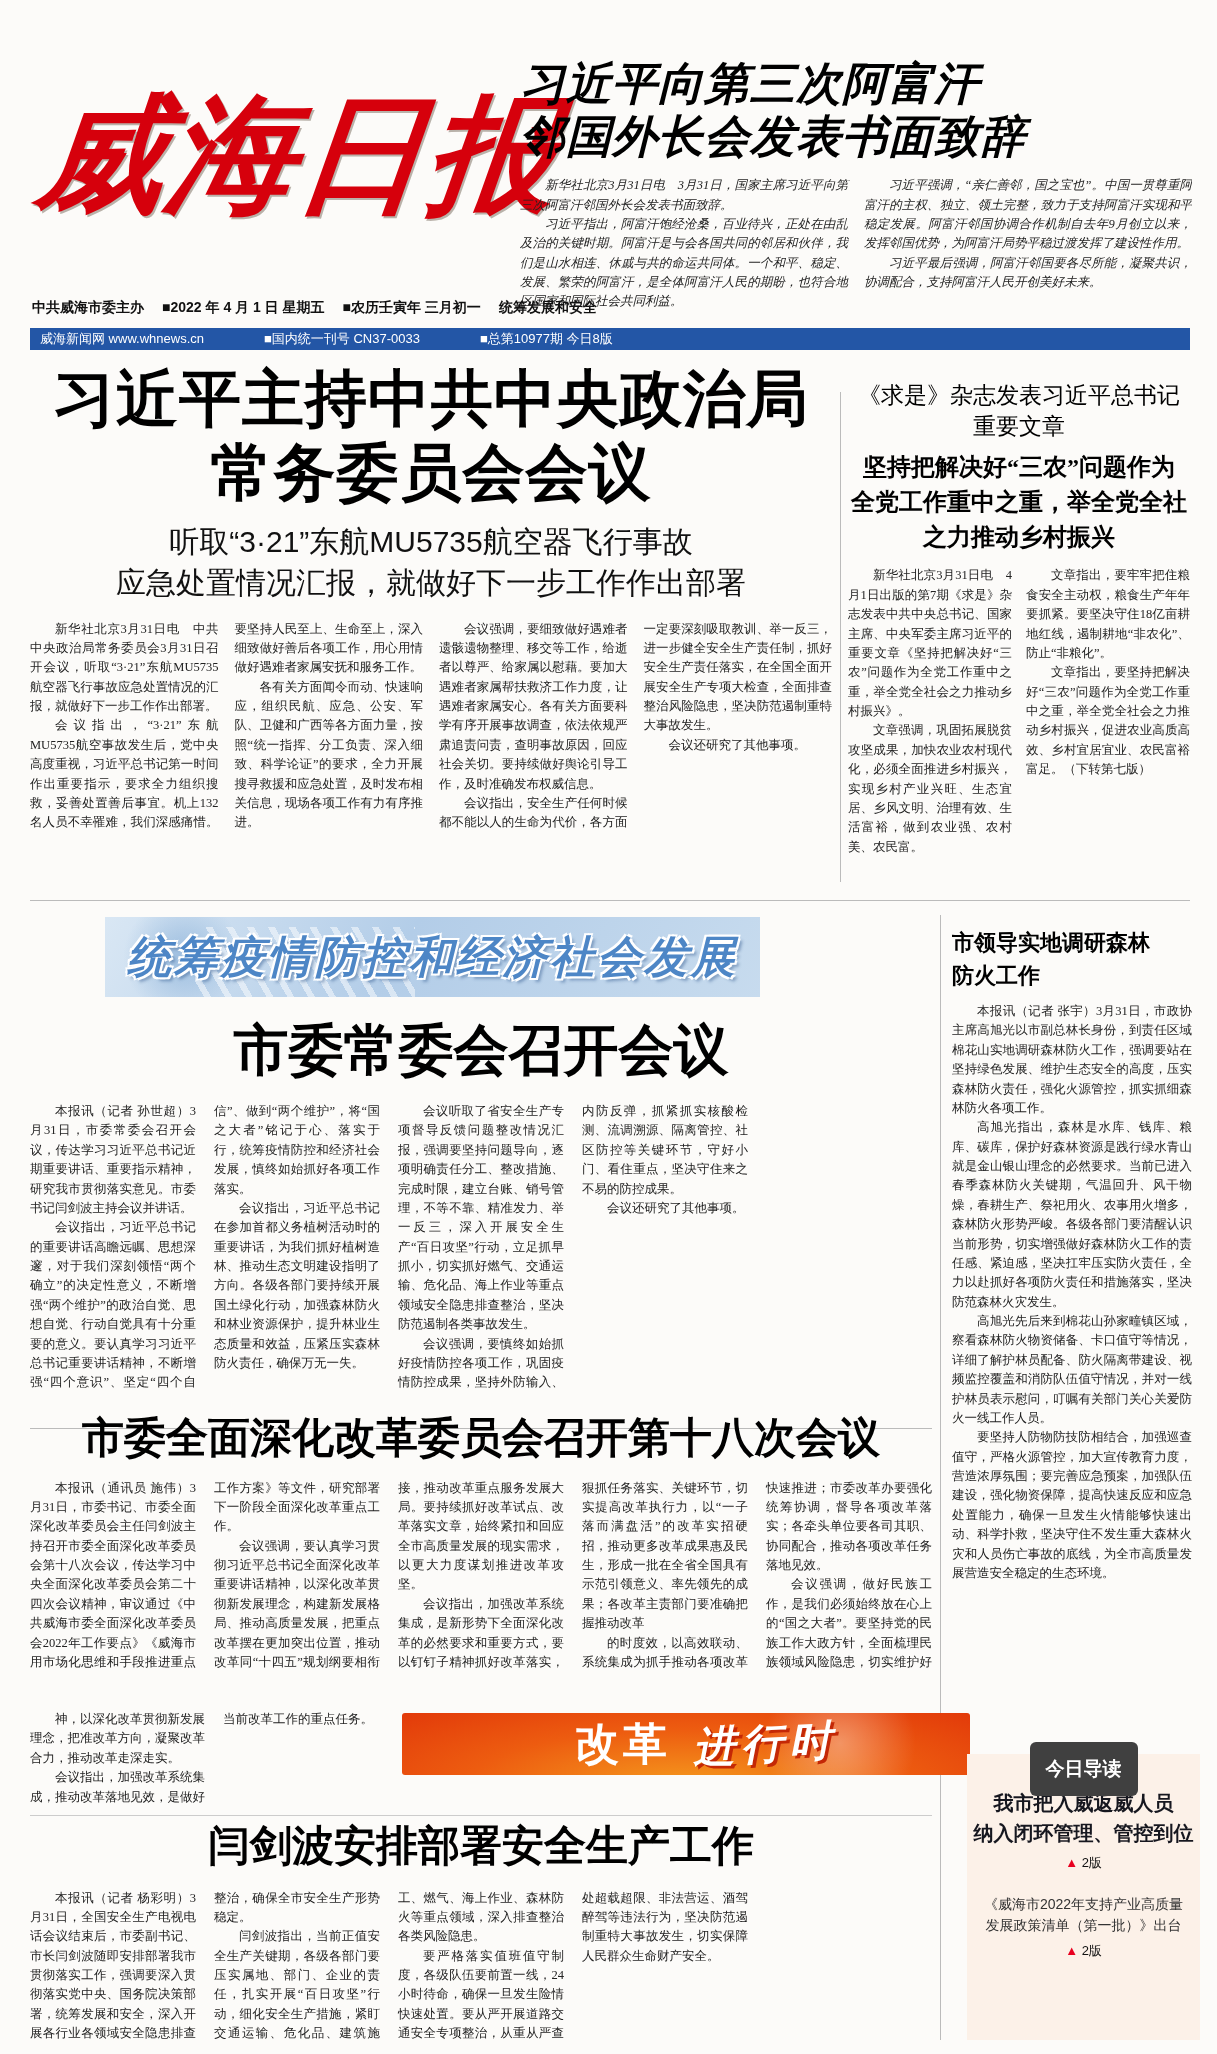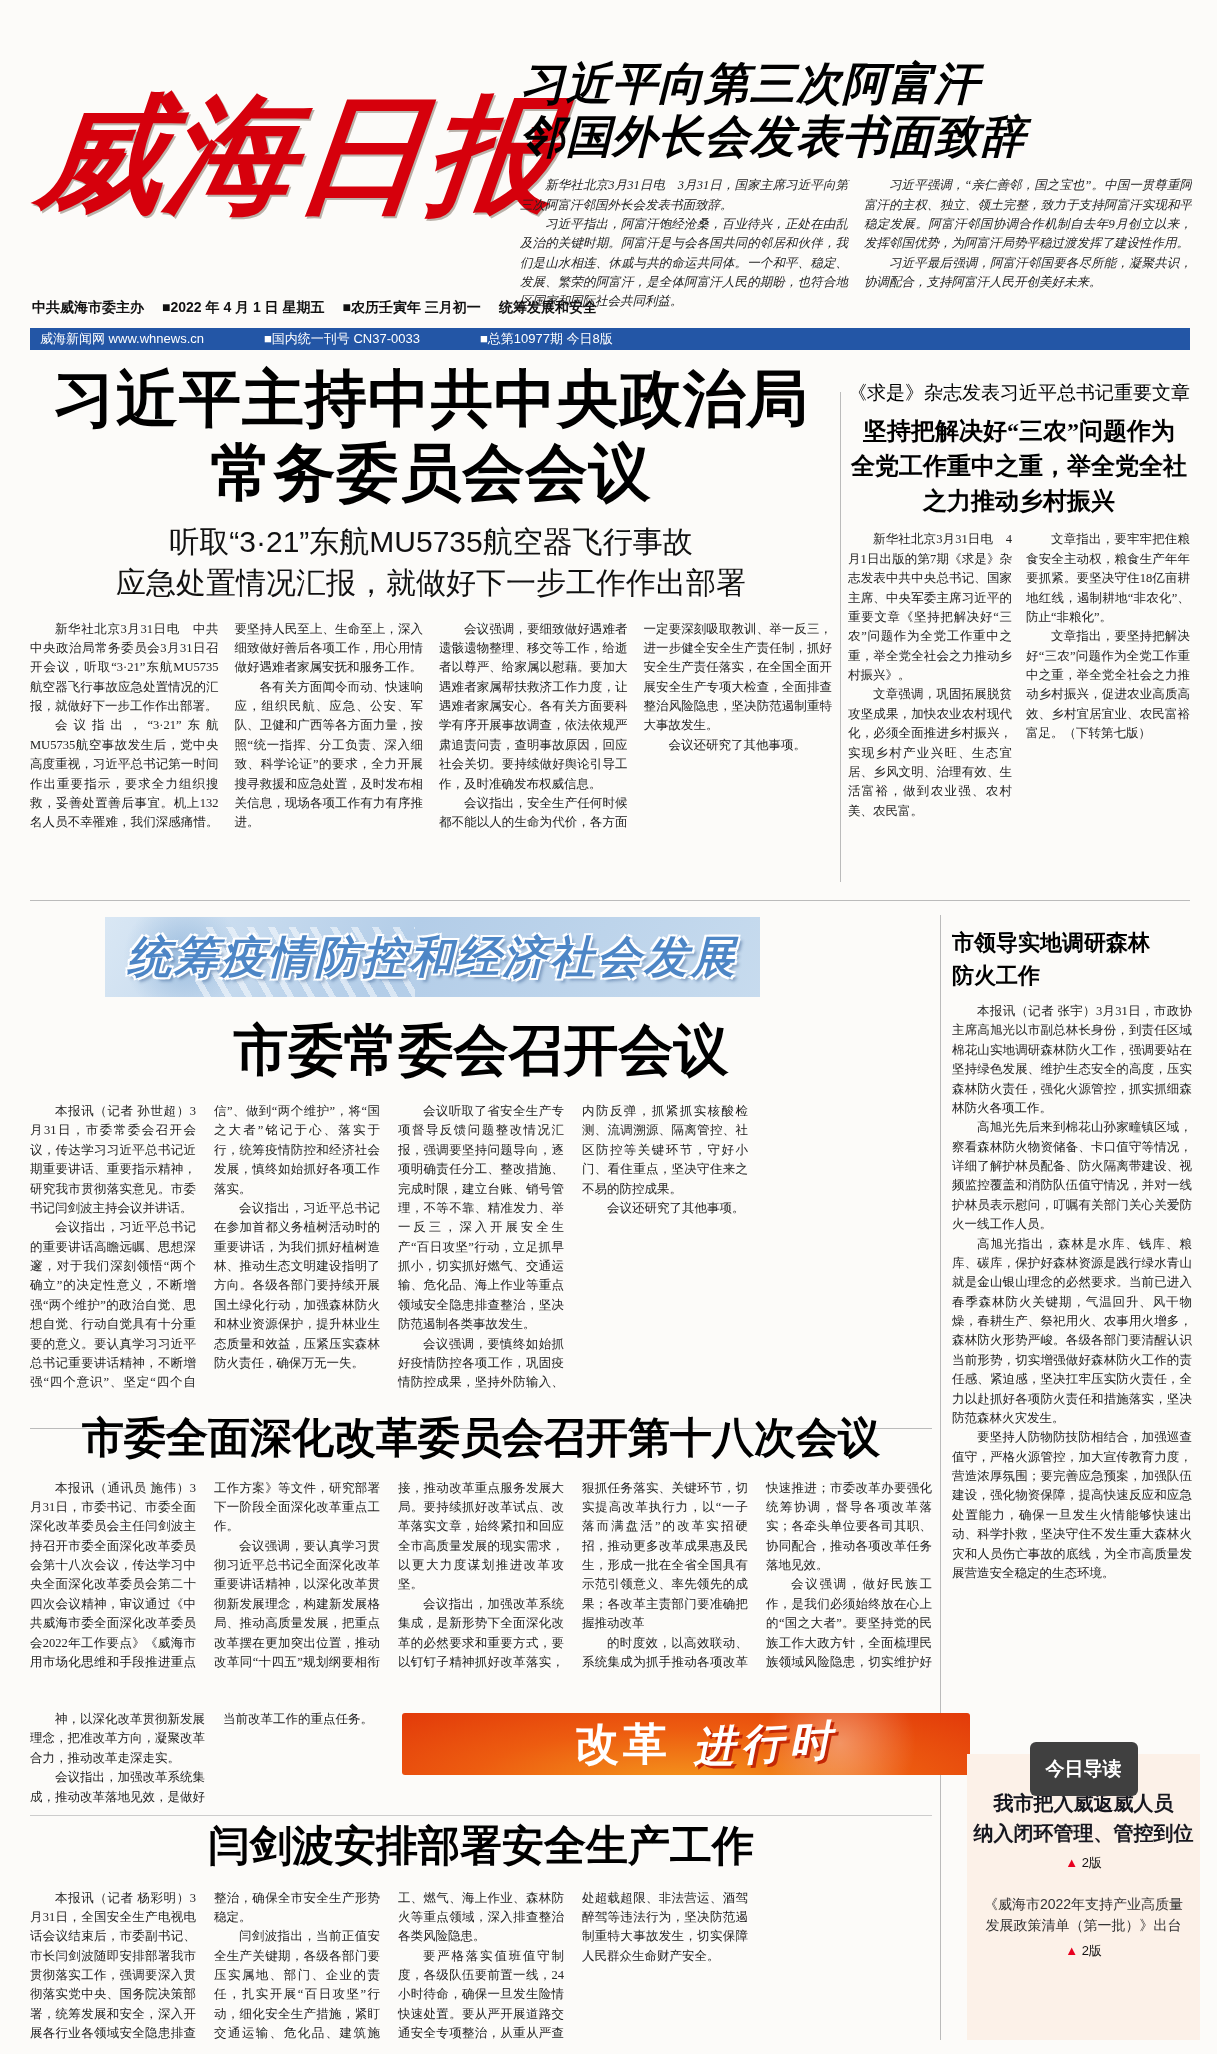--- a/index.html
+++ b/index.html
@@ -24,21 +24,21 @@
     font-size:13px;line-height:22px;display:flex;gap:60px;padding-left:10px;box-sizing:border-box;white-space:nowrap;}
   
   #lead{left:30px;top:362px;width:802px;}
   .h-center{text-align:center;font-weight:900;color:#000;}
   #lead-h1{font-size:62px;line-height:1.2;letter-spacing:1px;}
   #lead-sub{font-size:30px;line-height:1.38;font-weight:500;text-align:center;color:#111;margin-top:10px;
     font-family:"Liberation Sans","DejaVu Sans",sans-serif;}
   #lead-body{margin-top:16px;height:232px;column-count:4;column-gap:16px;}
   
   #qiushi{left:848px;top:380px;width:342px;}
-  #qiushi-kicker{font-size:19px;text-align:center;color:#000;}
+  #qiushi-kicker{font-size:23px;text-align:center;color:#000;}
   #qiushi-h{font-size:24px;font-weight:900;line-height:1.45;text-align:center;margin-top:8px;color:#000;}
   #qiushi-body{margin-top:12px;height:326px;column-count:2;column-gap:14px;}
   .vline{width:1px;background:#bbb;}
   .hline{height:1px;background:#bbb;}
   
   #banner1{left:105px;top:917px;width:655px;height:80px;background:linear-gradient(120deg,#d9e7f4 0%,#b3cde8 45%,#c7dbee 100%);
     display:flex;align-items:center;justify-content:center;overflow:hidden;}
   #banner1 .deco1{position:absolute;left:18px;top:-20px;width:120px;height:120px;border-radius:50%;
     background:radial-gradient(circle,#8fb4da 0%,rgba(143,180,218,0) 70%);opacity:.8;}
   #banner1 .deco2{position:absolute;left:90px;top:10px;width:220px;height:90px;
@@ -176,22 +176,22 @@
 
   <div class="abs vline" style="left:940px;top:915px;height:1125px;"></div>
 
   <div class="abs" id="forest">
     <div id="forest-h" class="serif">
       <div>市领导实地调研森林</div>
       <div>防火工作</div>
     </div>
     <div id="forest-body" class="bodycols serif">
         <p class="para">本报讯（记者 张宇）3月31日，市政协主席高旭光以市副总林长身份，到责任区域棉花山实地调研森林防火工作，强调要站在坚持绿色发展、维护生态安全的高度，压实森林防火责任，强化火源管控，抓实抓细森林防火各项工作。</p>
+        <p class="para">高旭光指出，森林是水库、钱库、粮库、碳库，保护好森林资源是践行绿水青山就是金山银山理念的必然要求。当前已进入春季森林防火关键期，气温回升、风干物燥，春耕生产、祭祀用火、农事用火增多，森林防火形势严峻。各级各部门要清醒认识当前形势，切实增强做好森林防火工作的责任感、紧迫感，坚决扛牢压实防火责任，全力以赴抓好各项防火责任和措施落实，坚决防范森林火灾发生。</p>
         <p class="para">高旭光先后来到棉花山孙家疃镇区域，察看森林防火物资储备、卡口值守等情况，详细了解护林员配备、防火隔离带建设、视频监控覆盖和消防队伍值守情况，并对一线护林员表示慰问，叮嘱有关部门关心关爱防火一线工作人员。</p>
-        <p class="para">高旭光指出，森林是水库、钱库、粮库、碳库，保护好森林资源是践行绿水青山就是金山银山理念的必然要求。当前已进入春季森林防火关键期，气温回升、风干物燥，春耕生产、祭祀用火、农事用火增多，森林防火形势严峻。各级各部门要清醒认识当前形势，切实增强做好森林防火工作的责任感、紧迫感，坚决扛牢压实防火责任，全力以赴抓好各项防火责任和措施落实，坚决防范森林火灾发生。</p>
         <p class="para">要坚持人防物防技防相结合，加强巡查值守，严格火源管控，加大宣传教育力度，营造浓厚氛围；要完善应急预案，加强队伍建设，强化物资保障，提高快速反应和应急处置能力，确保一旦发生火情能够快速出动、科学扑救，坚决守住不发生重大森林火灾和人员伤亡事故的底线，为全市高质量发展营造安全稳定的生态环境。</p>
       </div>
   </div>
 
   <div class="abs hline" style="left:30px;top:1428px;width:902px;"></div>
 
   <div class="abs" id="reform">
     <div id="reform-h" class="h-center serif">市委全面深化改革委员会召开第十八次会议</div>
     <div id="reform-body" class="bodycols serif">
         <p class="para">本报讯（通讯员 施伟）3月31日，市委书记、市委全面深化改革委员会主任闫剑波主持召开市委全面深化改革委员会第十八次会议，传达学习中央全面深化改革委员会第二十四次会议精神，审议通过《中共威海市委全面深化改革委员会2022年工作要点》《威海市用市场化思维和手段推进重点工作方案》等文件，研究部署下一阶段全面深化改革重点工作。</p>

